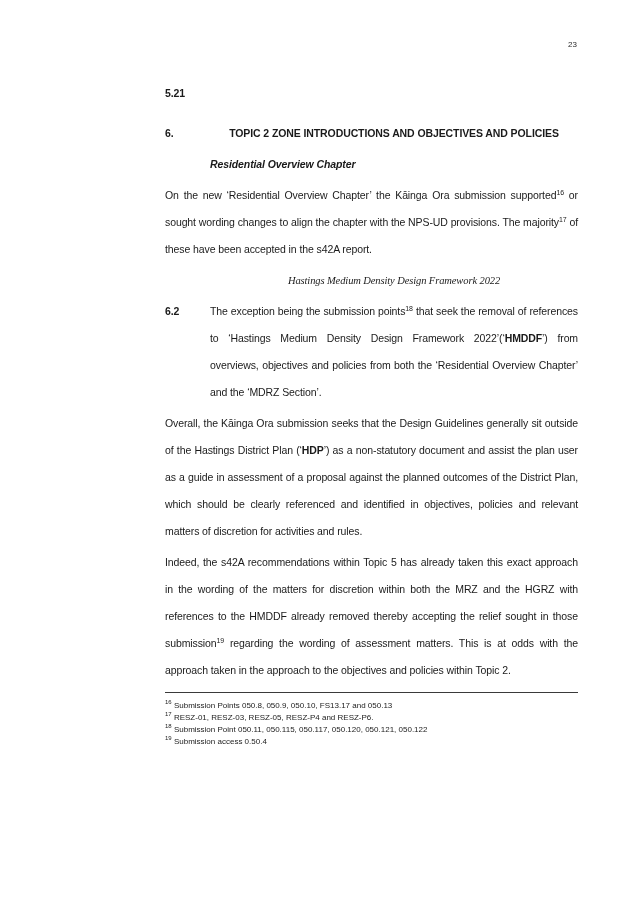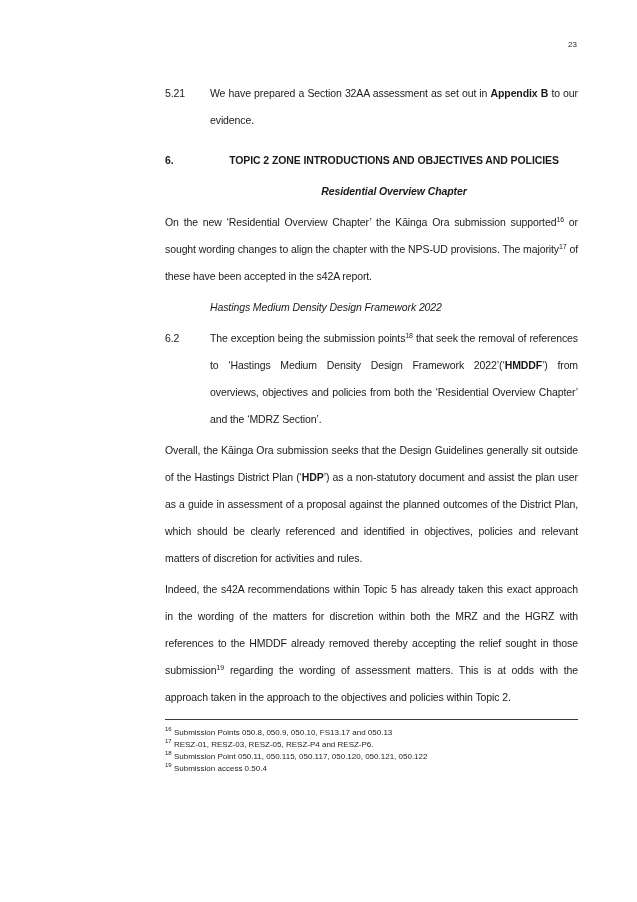--- a/index.html
+++ b/index.html
@@ -24,29 +24,30 @@
   .para {
     display: flex;
     font-size: 10.5px;
     line-height: 27px;
     margin: 0 0 4px 0;
     letter-spacing: -0.1px;
   }
   .num {
     flex: none;
     width: 45px;
+    font-weight: bold;
   }
   .body {
     flex: 1;
     text-align: justify;
   }
   .heading { font-weight: 700; margin-top: 13px; }
   .heading .body { text-align: center; }
-  .sub-bold-italic .body { font-weight: 700; font-style: italic; text-align: center; }
-  .sub-italic .body { font-style: italic; text-align: left; }
+  .sub-bold-italic .body { font-weight: 700; font-style: italic; text-align: left; }
+  .sub-italic .body { font-style: italic; text-align: center; font-family: Liberation Serif, serif; }
   .b { font-weight: 700; }
   sup { font-size: 7px; line-height: 0; vertical-align: super; }
   .footnotes { margin-top: 8px; }
   .fn-rule {
     border-top: 1px solid #3a3a3a;
     width: 100%;
     height: 0;
     margin: 0 0 7px 0;
   }
   .fn {
@@ -59,21 +60,20 @@
 </head>
 <body>
 
 <div class="page">
 
   <div class="page-number">23</div>
 
 
   <div class="para">
     <div class="num">5.21</div>
-    <div class="body"><span>We have prepared a Section 32AA assessment as set out in </span><span class="b">Appendix B</span><span> to our evidence.</span></div>
   </div>
 
   <div class="para heading">
     <div class="num">6.</div>
     <div class="body">TOPIC 2 ZONE INTRODUCTIONS AND OBJECTIVES AND POLICIES</div>
   </div>
 
   <div class="para sub-bold-italic">
     <div class="num"></div>
     <div class="body">Residential Overview Chapter</div>

